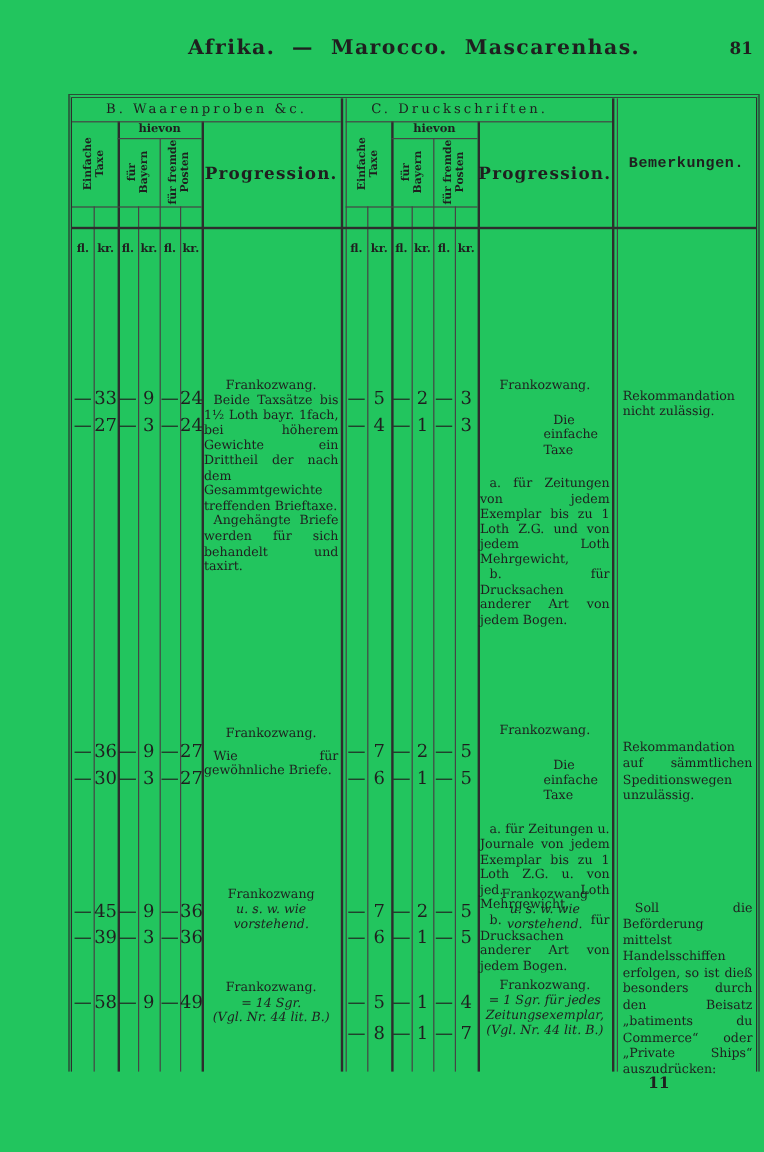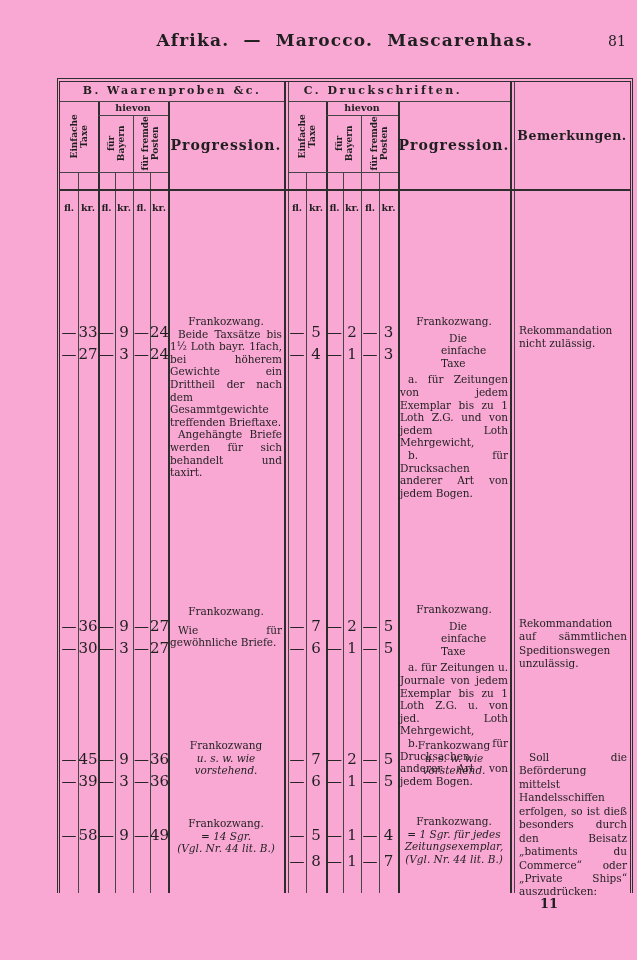--- a/index.html
+++ b/index.html
@@ -1,51 +1,51 @@
 <!DOCTYPE html>
 <html><head>
 <meta charset="utf-8">
 <style>
   html,body{margin:0;padding:0;}
   body{background:#e9e7e1;font-family:"DejaVu Serif", serif;}
-  .page{position:relative;width:637px;height:960px;background:#f9a8d4;color:#1f1f1f;overflow:hidden;box-shadow:0 0 4px rgba(0,0,0,.25);}
+  .page{position:relative;width:637px;height:960px;background:#22c55e;color:#1f1f1f;overflow:hidden;box-shadow:0 0 4px rgba(0,0,0,.25);}
   .title{position:absolute;left:55px;top:30px;width:580px;text-align:center;font-size:17px;font-weight:bold;letter-spacing:1.2px;word-spacing:7px;}
-  .pageno{position:absolute;left:608px;top:33px;font-size:14px;font-weight:normal;}
+  .pageno{position:absolute;left:608px;top:33px;font-size:14px;font-weight:bold;}
   .footno{position:absolute;left:540px;top:896px;font-size:13px;font-weight:bold;}
 
   .table-wrap{position:absolute;left:57px;top:78px;width:570px;height:811px;border-top:4px double #2e2e2e;border-left:3px double #2e2e2e;border-right:3px double #2e2e2e;}
   .vl{position:absolute;width:1px;background:#454545;}
   .vl.th{width:2px;background:#2d2d2d;}
   .hl{position:absolute;height:1px;background:#454545;}
   .hl.th{height:2px;background:#2d2d2d;}
 
   .cell{position:absolute;box-sizing:border-box;}
-  .sec-title{height:19px;line-height:18px;text-align:center;font-size:11px;font-weight:bold;letter-spacing:2.5px;}
+  .sec-title{height:19px;line-height:18px;text-align:center;font-size:11px;font-weight:normal;letter-spacing:2.5px;}
   .hievon{height:14px;line-height:13px;text-align:center;font-size:9.5px;font-weight:bold;}
   .rot{display:flex;align-items:center;justify-content:center;}
   .rot-in{transform:rotate(-90deg);white-space:nowrap;text-align:center;font-size:9px;font-weight:bold;line-height:1.15;}
   .prog-head{display:flex;align-items:center;justify-content:center;font-size:14px;font-weight:bold;letter-spacing:1px;}
-  .bem-head{display:flex;align-items:center;justify-content:center;font-size:12.5px;font-weight:bold;letter-spacing:.5px;}
+  .bem-head{display:flex;align-items:center;justify-content:center;font-size:12.5px;font-weight:bold;letter-spacing:.5px;font-family:Liberation Mono, monospace;}
   .unit{height:17px;line-height:16px;text-align:center;font-size:9.5px;font-weight:bold;margin-top:28px;}
 
   .tbody{position:absolute;left:0;top:107px;width:570px;height:704px;}
   .nrow{position:absolute;display:flex;height:20px;align-items:center;font-size:15px;}
   .nrow .c{display:inline-block;text-align:center;overflow:visible;line-height:20px;}
   .nb{left:0;}
   .nc{left:228px;}
   .w18{width:18px;} .w20{width:20px;} .w17{width:17px;} .w19{width:19px;}
 
   .prog{position:absolute;font-size:10.5px;line-height:1.2;}
   .prog-b{left:110px;width:112px;}
   .prog-c{left:340px;width:108px;}
   .bem{position:absolute;left:459px;width:108px;font-size:10.5px;line-height:1.28;text-align:justify;}
   .ph{text-align:center;}
   .pc{text-align:center;font-style:italic;}
   .pj{text-align:justify;text-indent:8px;margin:0;}
-  .pl{text-indent:8px;margin:4px;padding-left:37px;}
+  .pl{text-indent:8px;margin:16px;padding-left:37px;}
 </style>
 </head>
 <body>
 
 <div class="page">
 
   <div class="title">Afrika. — Marocco.  Mascarenhas.</div>
   <div class="pageno">81</div>
 
   <div class="table-wrap">

